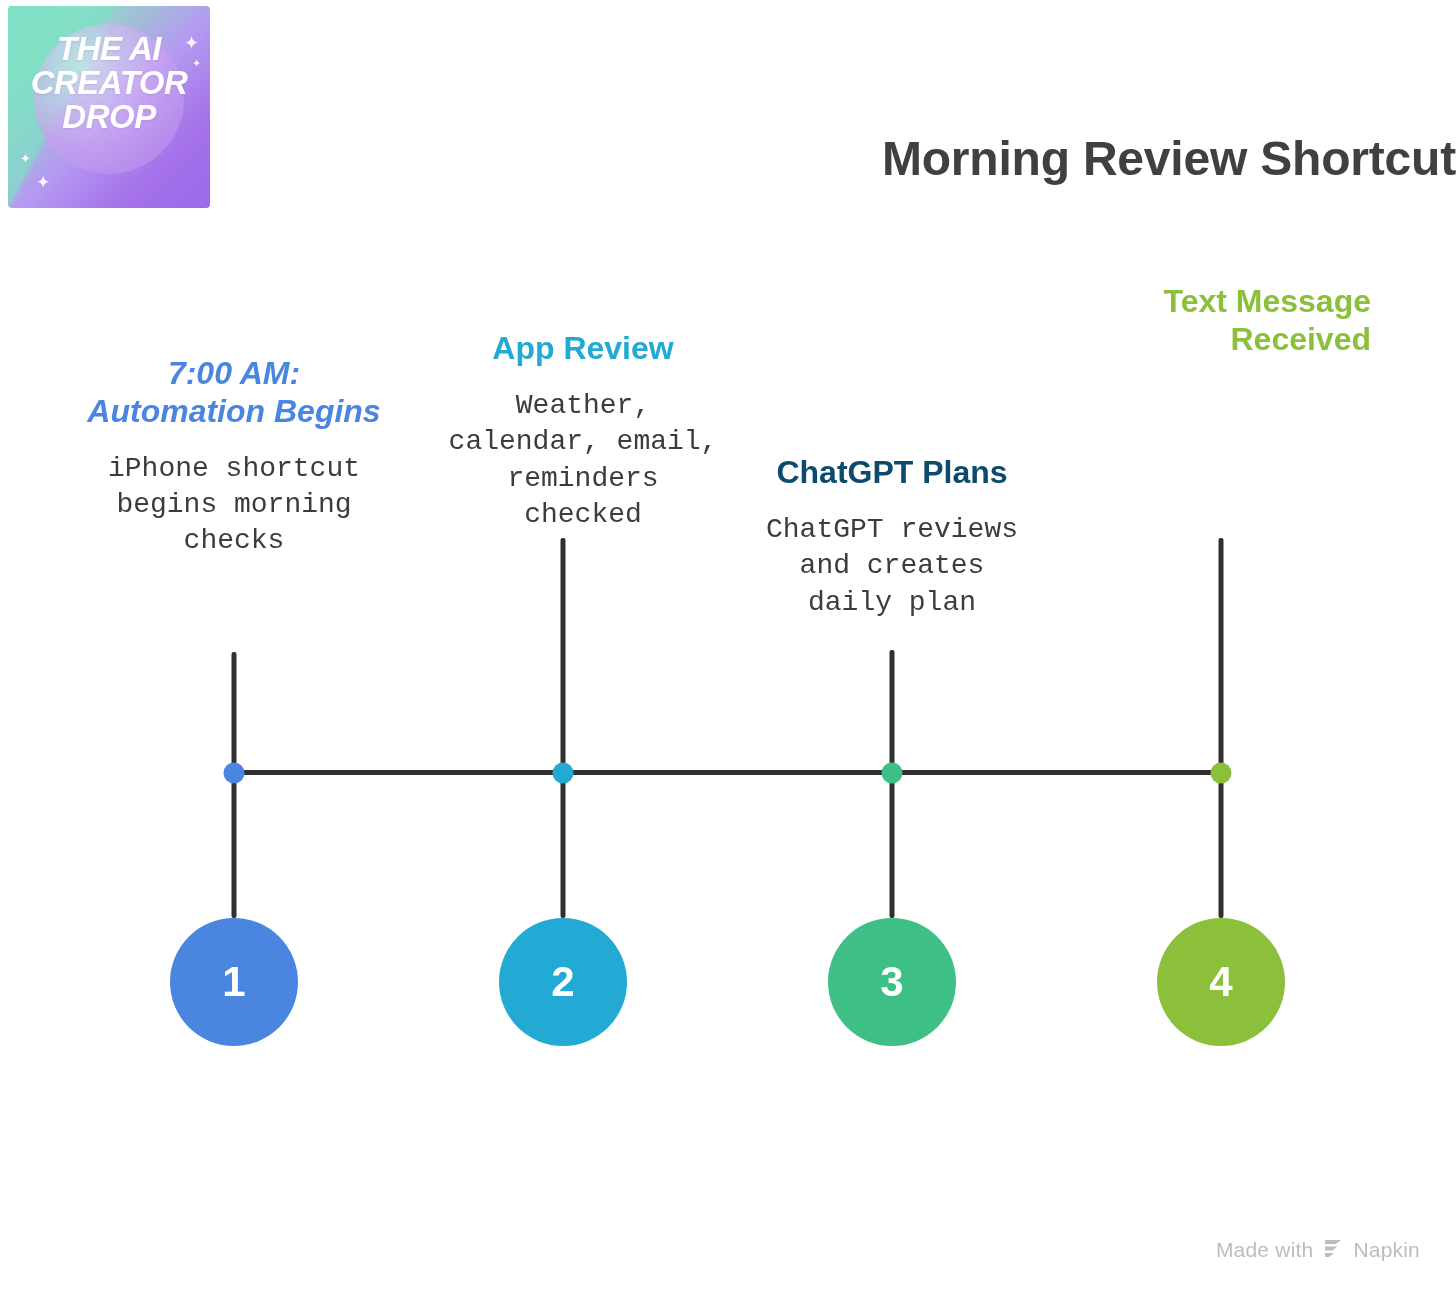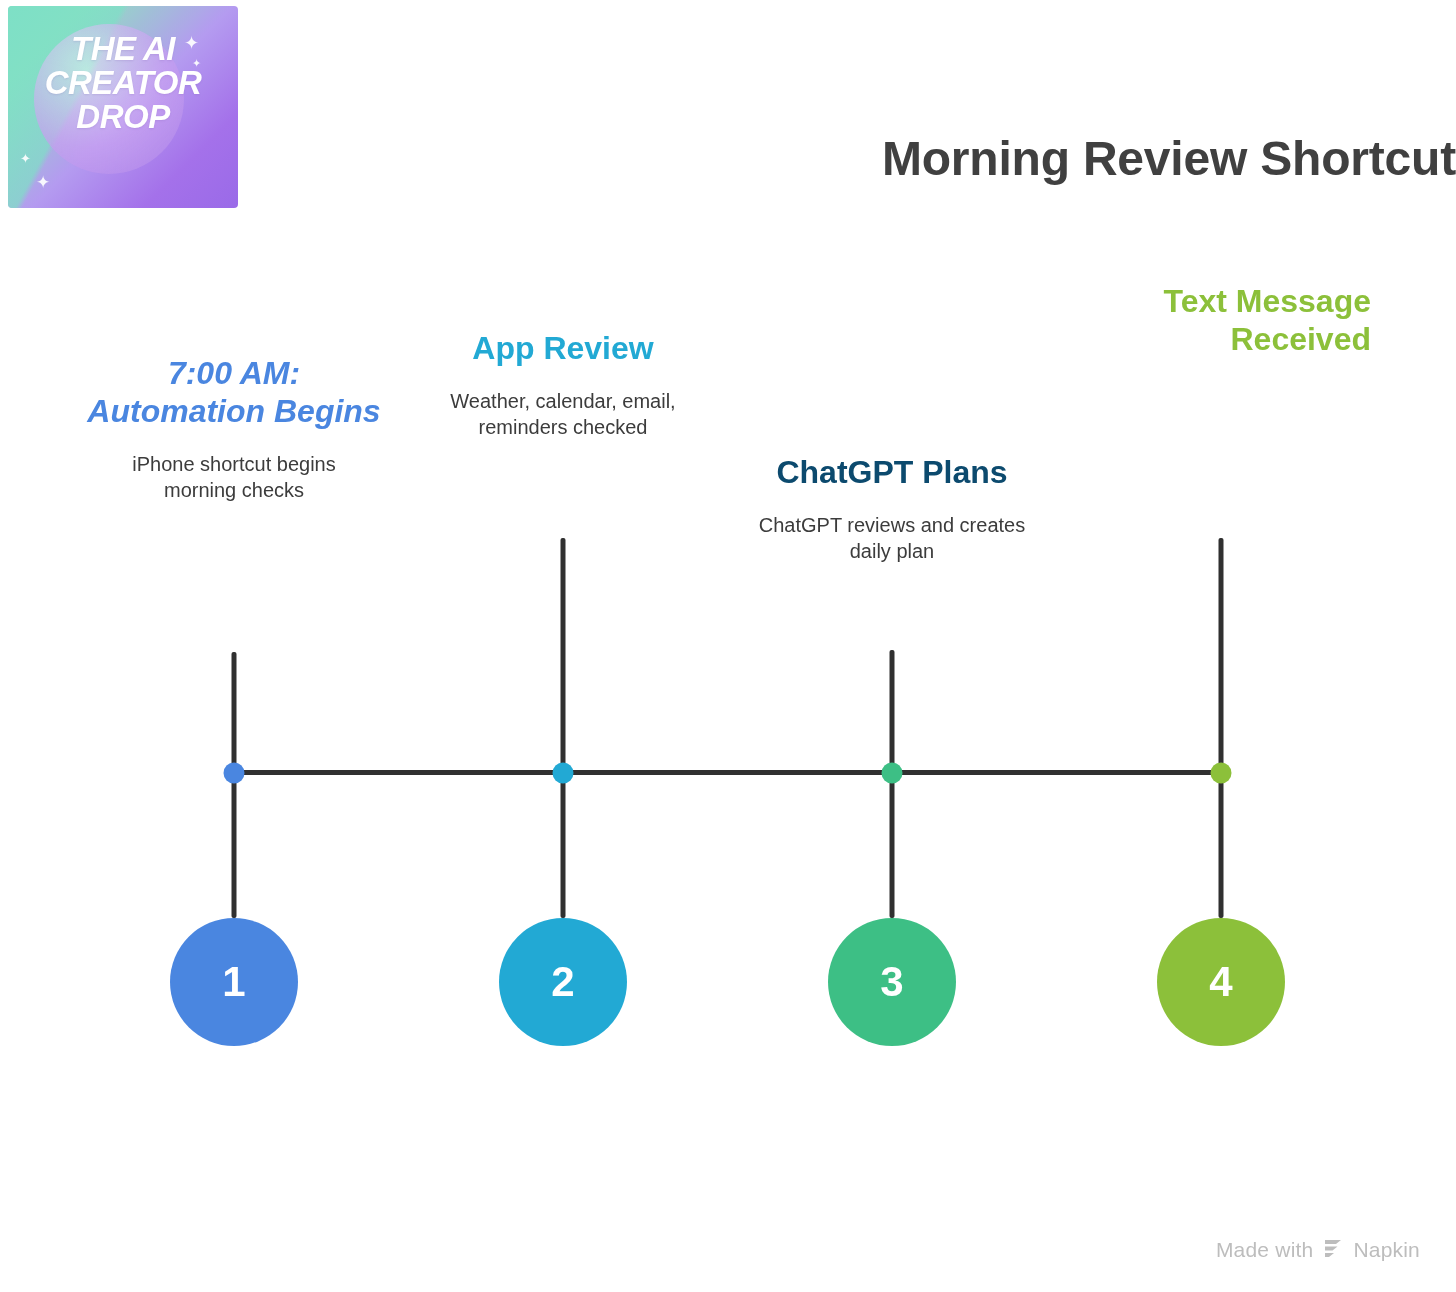--- a/index.html
+++ b/index.html
@@ -19,21 +19,20 @@
   
   #brand-logo {
     position: absolute;
     left: 8px;
     top: 6px;
     width: 202px;
     height: 202px;
     border-radius: 4px;
     overflow: hidden;
     background: linear-gradient(135deg, #7ee0c6 0%, #8fe0c0 18%, #b49bf0 52%, #a471ea 78%, #9a6ae8 100%);
-    padding-left: 28px;
   }
   #brand-logo .logo-blob {
     position: absolute;
     left: 26px;
     top: 18px;
     width: 150px;
     height: 150px;
     border-radius: 50%;
     background: radial-gradient(circle at 35% 30%, rgba(255,255,255,.42), rgba(199,160,240,.72) 55%, rgba(176,135,232,.62) 100%);
     filter: blur(0.4px);
@@ -138,24 +137,25 @@
     transform: translateX(-50%);
     text-align: center;
   }
   .label-heading {
     font-size: 32px;
     font-weight: 700;
     line-height: 1.18;
     margin: 0 0 20px 0;
   }
   .label-desc {
-    font-size: 20px;
+    font-size: 28px;
     line-height: 1.3;
     color: #3c3c3c;
     margin: 12px;
+    font-family: Liberation Mono, monospace;
   }
 
   
   #napkin-watermark {
     position: absolute;
     right: 36px;
     bottom: 30px;
     display: flex;
     align-items: flex-start;
     gap: 9px;
@@ -200,21 +200,21 @@
       <div class="label-block" style="left: 234px; top: 355px;">
         <div class="label-heading" style="color: rgb(74, 134, 224); font-style: italic;">7:00 AM: Automation Begins</div>
         <div class="label-desc">iPhone shortcut begins morning checks</div>
       </div>
       <div class="stem stem-up" style="left: 563px; top: 538px; height: 235px;"></div>
       <div class="stem stem-down" style="left: 563px;"></div>
       <div class="axis-dot" style="left: 563px; background: rgb(34, 169, 212);"></div>
       <div class="num-circle" style="left: 563px; background: rgb(34, 169, 212);">
         <span>2</span>
       </div>
-      <div class="label-block" style="left: 563px; top: 330px;">
+      <div class="label-block" style="left: 583px; top: 330px;">
         <div class="label-heading" style="color: rgb(34, 169, 212);">App Review</div>
         <div class="label-desc">Weather, calendar, email, reminders checked</div>
       </div>
       <div class="stem stem-up" style="left: 892px; top: 650px; height: 123px;"></div>
       <div class="stem stem-down" style="left: 892px;"></div>
       <div class="axis-dot" style="left: 892px; background: rgb(61, 191, 133);"></div>
       <div class="num-circle" style="left: 892px; background: rgb(61, 191, 133);">
         <span>3</span>
       </div>
       <div class="label-block" style="left: 892px; top: 446px;">

